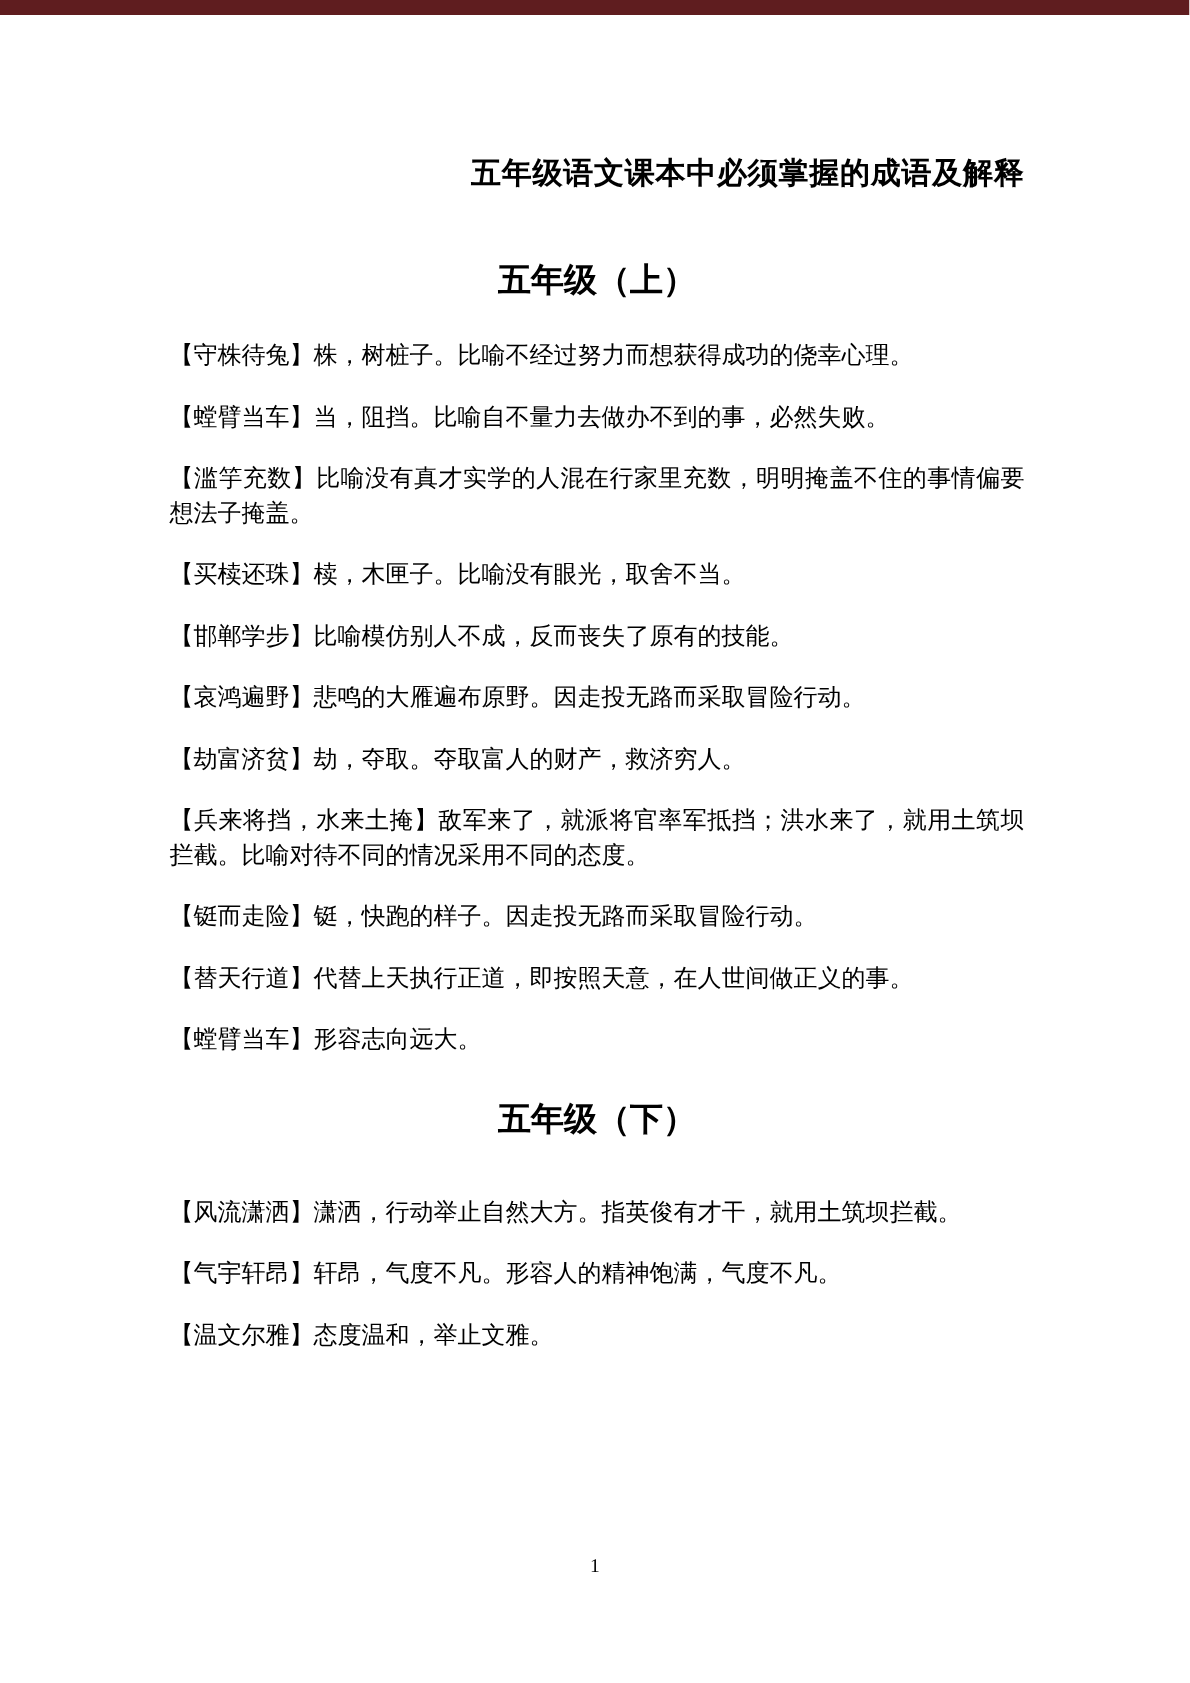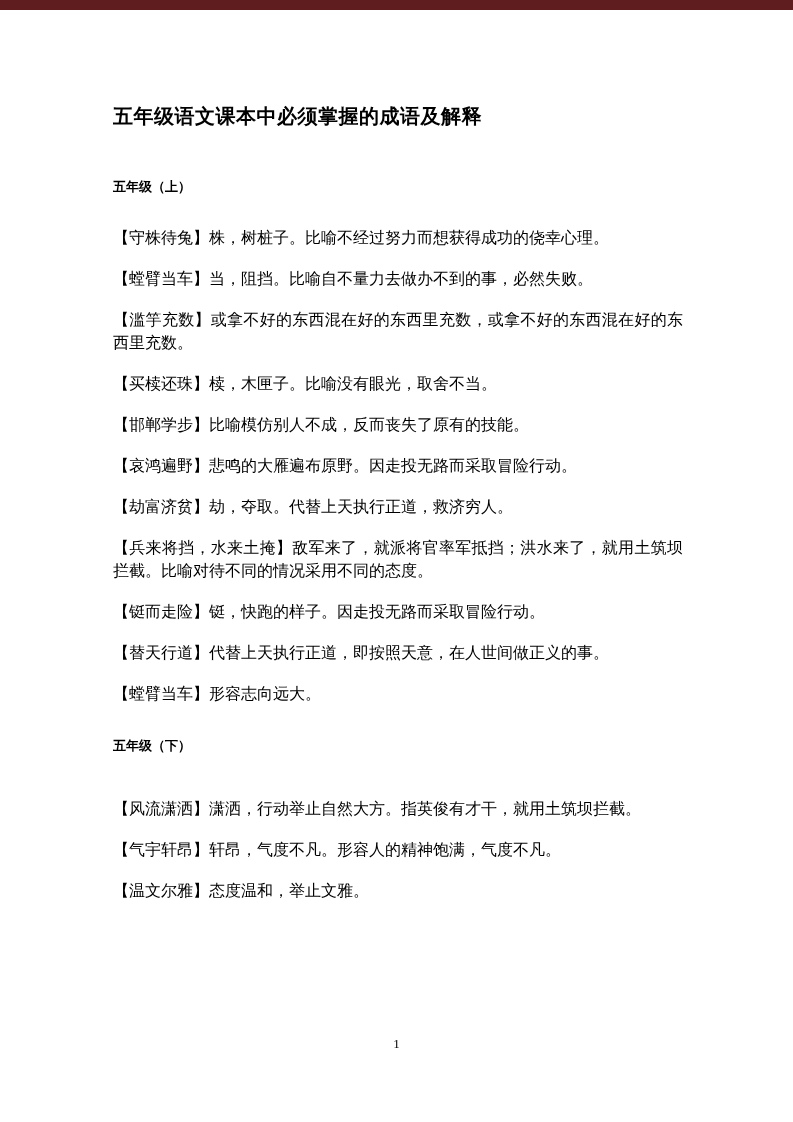--- a/index.html
+++ b/index.html
@@ -15,28 +15,29 @@
   .top-bar {
     width: 793px;
     height: 10px;
     background: #5f1d1f;
   }
   .content {
     padding: 0 110px 0 113px;
   }
   .doc-title {
     margin: 93px 0 0 0;
-    text-align: left;
+    text-align: right;
     font-size: 20px;
     line-height: 27px;
     font-weight: bold;
     letter-spacing: 0.5px;
   }
   .section-heading {
-    font-size: 13px;
+    text-align: center;
+    font-size: 22px;
     line-height: 24px;
     font-weight: bold;
     margin: 0;
   }
   .heading-upper { margin-top: 45px; margin-bottom: 27px; }
   .heading-lower { margin-top: 29px; margin-bottom: 39px; }
   .entry {
     font-size: 16px;
     line-height: 23px;
     margin: 0 0 18px 0;
@@ -62,25 +63,25 @@
   <div class="top-bar" style="background: rgb(95, 29, 31);"></div>
 
   <div class="content">
 
     <h1 class="doc-title">五年级语文课本中必须掌握的成语及解释</h1>
 
     <h2 class="section-heading heading-upper">五年级（上）</h2>
 
     <p class="entry">【守株待兔】株，树桩子。比喻不经过努力而想获得成功的侥幸心理。</p>
     <p class="entry">【螳臂当车】当，阻挡。比喻自不量力去做办不到的事，必然失败。</p>
-    <p class="entry">【滥竽充数】或拿不好的东西混在好的东西里充数，或拿不好的东西混在好的东西里充数。</p>
+    <p class="entry">【滥竽充数】比喻没有真才实学的人混在行家里充数，明明掩盖不住的事情偏要想法子掩盖。</p>
     <p class="entry">【买椟还珠】椟，木匣子。比喻没有眼光，取舍不当。</p>
     <p class="entry">【邯郸学步】比喻模仿别人不成，反而丧失了原有的技能。</p>
     <p class="entry">【哀鸿遍野】悲鸣的大雁遍布原野。因走投无路而采取冒险行动。</p>
-    <p class="entry">【劫富济贫】劫，夺取。代替上天执行正道，救济穷人。</p>
+    <p class="entry">【劫富济贫】劫，夺取。夺取富人的财产，救济穷人。</p>
     <p class="entry">【兵来将挡，水来土掩】敌军来了，就派将官率军抵挡；洪水来了，就用土筑坝拦截。比喻对待不同的情况采用不同的态度。</p>
     <p class="entry">【铤而走险】铤，快跑的样子。因走投无路而采取冒险行动。</p>
     <p class="entry">【替天行道】代替上天执行正道，即按照天意，在人世间做正义的事。</p>
     <p class="entry">【螳臂当车】形容志向远大。</p>
 
     <h2 class="section-heading heading-lower">五年级（下）</h2>
 
     <p class="entry">【风流潇洒】潇洒，行动举止自然大方。指英俊有才干，就用土筑坝拦截。</p>
     <p class="entry">【气宇轩昂】轩昂，气度不凡。形容人的精神饱满，气度不凡。</p>
     <p class="entry">【温文尔雅】态度温和，举止文雅。</p>

